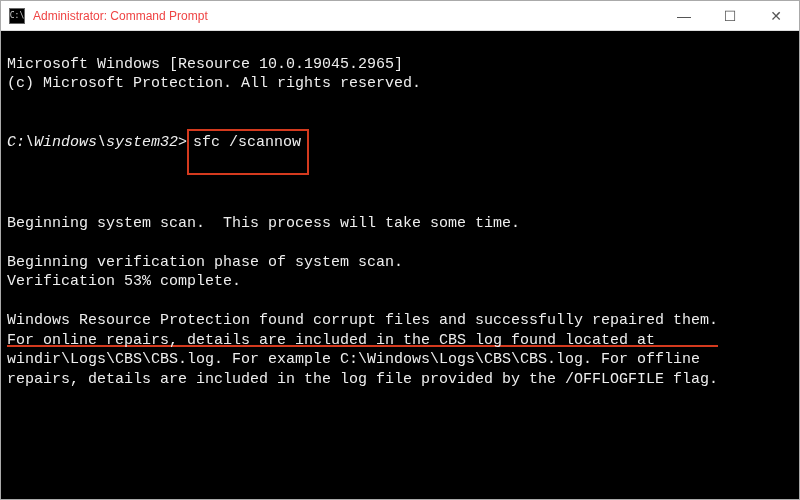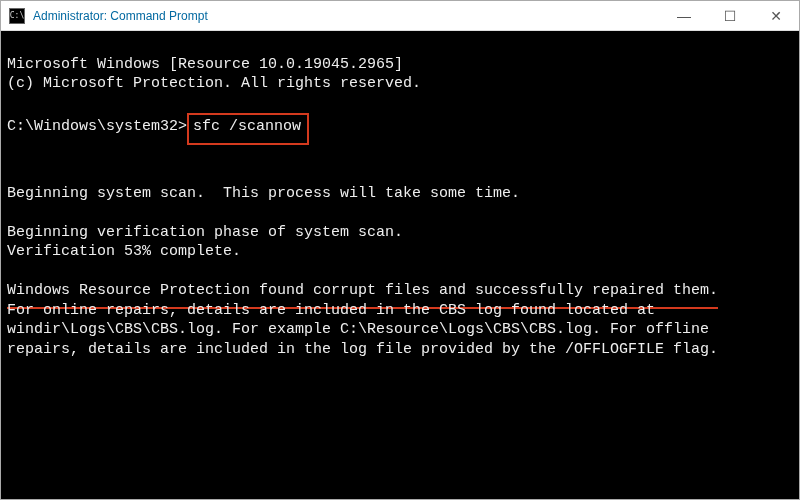--- a/index.html
+++ b/index.html
@@ -34,21 +34,21 @@
       display: flex;
       align-items: center;
       justify-content: center;
       font-size: 8px;
       color: #ccc;
       font-family: monospace;
       border: 1px solid #666;
     }
     .titlebar-title {
       font-size: 12px;
-      color: #0369a1;
+      color: #ef4444;
       flex: 1;
     }
     .titlebar-controls {
       display: flex;
       height: 100%;
     }
     .titlebar-btn {
       width: 46px;
       height: 100%;
       display: flex;
@@ -66,30 +66,31 @@
       color: #eee;
       font-family: Consolas, "Courier New", monospace;
       font-size: 15px;
       line-height: 1.3;
       padding: 4px 6px;
       white-space: pre-wrap;
       word-break: break-all;
       overflow: hidden;
       position: relative;
     }
-    .prompt-line { display: inline; }
+    .prompt-line { display: inline; font-style: italic; }
     .command-box {
       border: 2px solid #d43a1e;
-      padding: 2px 6px 6px 4px;
+      padding: 2px 6px 20px 4px;
       display: inline-block;
+      margin-top: 16px;
     }
     .underline-red {
       border-bottom: 2px solid #d43a1e;
       display: inline;
-      padding-bottom: 8px;
+      padding-bottom: 16px;
     }
   </style>
 </head>
 <body>
 
 <div class="window">
   <div class="titlebar">
     <div class="titlebar-icon">C:\</div>
     <div class="titlebar-title">Administrator: Command Prompt</div>
     <div class="titlebar-controls">
@@ -105,16 +106,16 @@
 <span class="prompt-line">C:\Windows\system32&gt;</span><span class="command-box"><span>sfc /scannow</span></span>
 
 
 <span>Beginning system scan.  This process will take some time.</span>
 
 <span>Beginning verification phase of system scan.</span>
 <span>Verification 53% complete.</span>
 
 <span class="underline-red">Windows Resource Protection found corrupt files and successfully repaired them.</span>
 <span>For online repairs, details are included in the CBS log found located at</span>
-<span>windir\Logs\CBS\CBS.log. For example C:\Resource\Logs\CBS\CBS.log. For offline</span>
+<span>windir\Logs\CBS\CBS.log. For example C:\Windows\Logs\CBS\CBS.log. For offline</span>
 <span>repairs, details are included in the log file provided by the /OFFLOGFILE flag.</span>
   </div>
 </div>
 
 </body></html>

